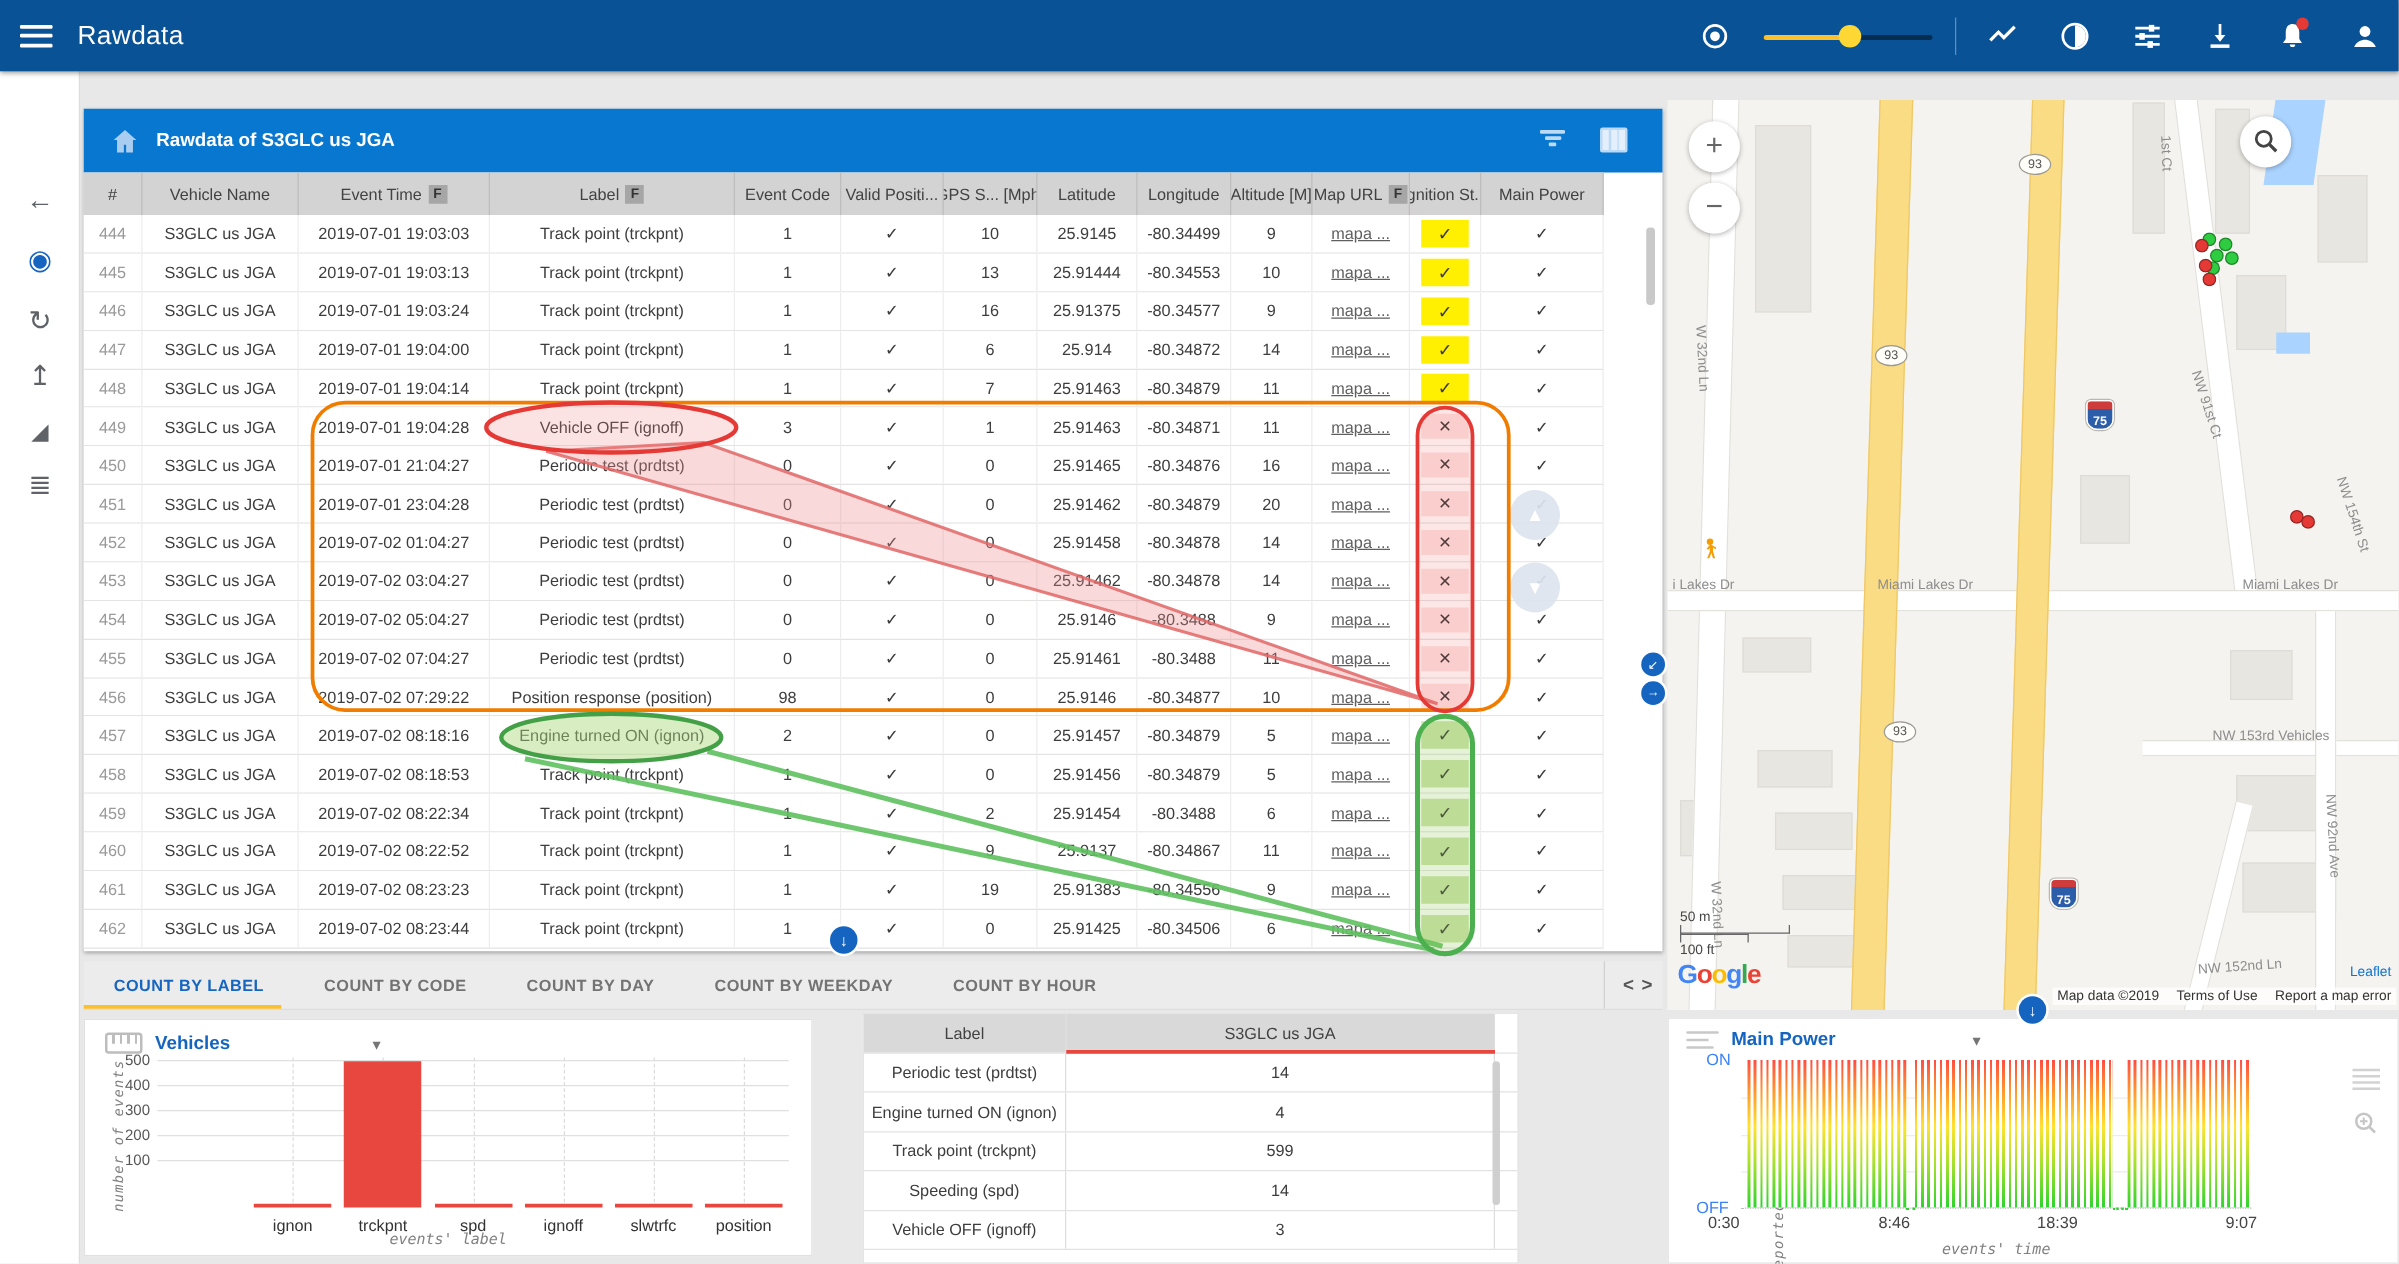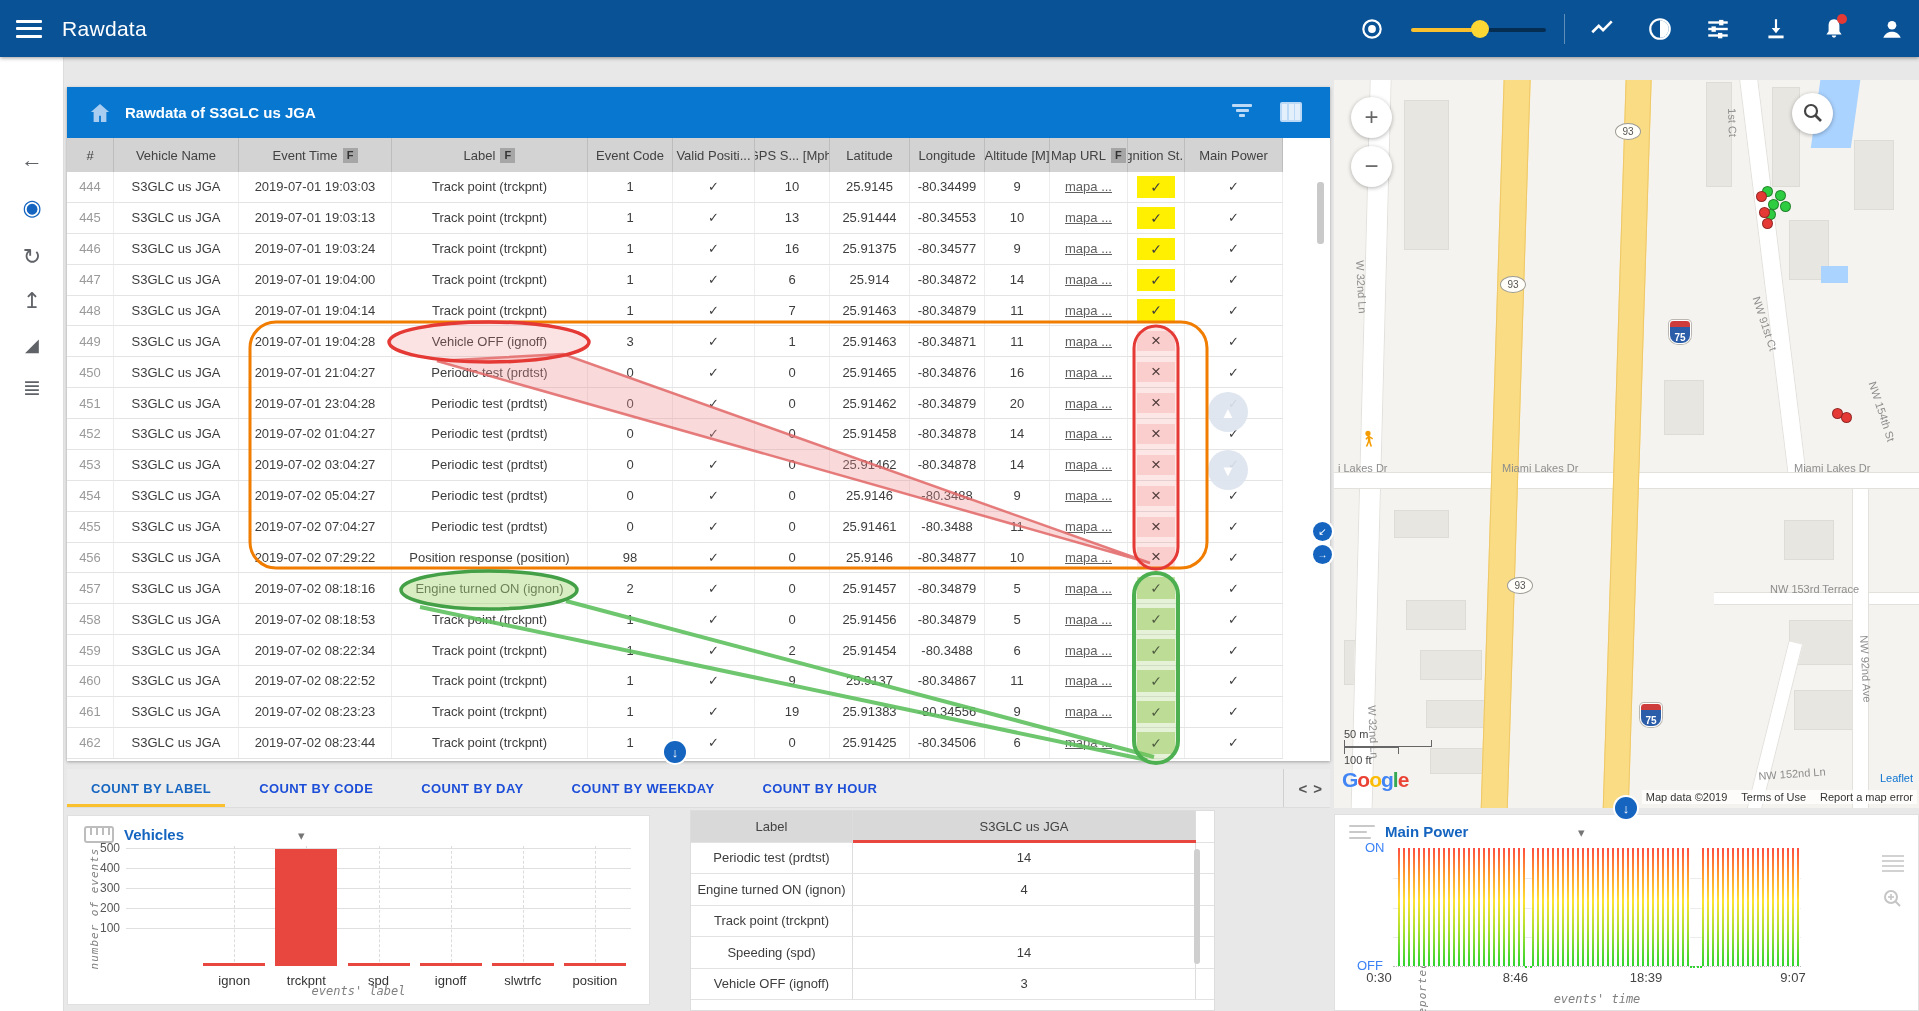--- a/index.html
+++ b/index.html
@@ -65,21 +65,21 @@
   
   .float-circle { position:absolute; width:40px; height:40px; border-radius:50%; background:#dde4ee;
                   opacity:.92; color:#fff; display:flex; align-items:center; justify-content:center;
                   font-size:15px; z-index:22; cursor:pointer; }
   .blue-badge { position:absolute; border-radius:50%; background:#1464c0; color:#fff; display:flex;
                 align-items:center; justify-content:center; z-index:26; box-shadow:0 0 0 2px #fff; cursor:pointer; }
 
   
   .tabsbar { position:absolute; left:67px; top:769px; width:1263px; height:39px; background:#ececec;
              border-bottom:1px solid #ddd; display:flex; align-items:center; z-index:10; }
-  .tab { font-size:13px; font-weight:bold; letter-spacing:.4px; color:#1d4ed8; padding:0 24px; cursor:pointer;
+  .tab { font-size:13px; font-weight:bold; letter-spacing:.4px; color:#737373; padding:0 24px; cursor:pointer;
          height:100%; display:flex; align-items:center; }
   .tab.active { color:#1666c1; }
   .tab-underline { position:absolute; left:0; bottom:0; width:158px; height:3px; background:#fbc02d; }
   .tabs-arrows { position:absolute; right:8px; top:0; height:100%; display:flex; align-items:center;
                  border-left:1px solid #d0d0d0; padding-left:14px; gap:6px; color:#555;
                  font-size:15px; font-weight:bold; }
   .tabs-arrows span { cursor:pointer; }
 
   
   .chart-card { position:absolute; left:67px; top:815px; width:583px; height:190px; background:#fff;
@@ -758,20 +758,21 @@
         <div class="ct-row">
           <div class="ct-cell">Periodic test (prdtst)</div>
           <div class="ct-cell">14</div>
         </div>
         <div class="ct-row">
           <div class="ct-cell">Engine turned ON (ignon)</div>
           <div class="ct-cell">4</div>
         </div>
         <div class="ct-row">
           <div class="ct-cell">Track point (trckpnt)</div>
+          <div class="ct-cell">599</div>
         </div>
         <div class="ct-row">
           <div class="ct-cell">Speeding (spd)</div>
           <div class="ct-cell">14</div>
         </div>
         <div class="ct-row">
           <div class="ct-cell">Vehicle OFF (ignoff)</div>
           <div class="ct-cell">3</div>
         </div>
         <div class="ct-row"></div>
@@ -811,21 +812,21 @@
     <div class="water" style="left:482px; top:-6px; width:40px; height:74px; transform:skewX(-8deg)"></div>
     <div class="water" style="left:487px; top:186px; width:27px; height:17px"></div>
     <div id="map-streets">
         <span class="street" style="left: 32px; top: 180px; transform: rotate(87deg);">W 32nd Ln</span>
         <span class="street" style="left: 404px; top: 28px; transform: rotate(88deg);">1st Ct</span>
         <span class="street" style="left: 428px; top: 215px; transform: rotate(72deg);">NW 91st Ct</span>
         <span class="street" style="left: 544px; top: 300px; transform: rotate(72deg);">NW 154th St</span>
         <span class="street" style="left: 4px; top: 382px;">i Lakes Dr</span>
         <span class="street" style="left: 168px; top: 382px;">Miami Lakes Dr</span>
         <span class="street" style="left: 460px; top: 382px;">Miami Lakes Dr</span>
-        <span class="street" style="left: 436px; top: 503px;">NW 153rd Terrace</span>
+        <span class="street" style="left: 436px; top: 503px;">NW 153rd Vehicles</span>
         <span class="street" style="left: 536px; top: 555px; transform: rotate(87deg);">NW 92nd Ave</span>
         <span class="street" style="left: 44px; top: 625px; transform: rotate(87deg);">W 32nd Ln</span>
         <span class="street" style="left: 424px; top: 690px; transform: rotate(-4deg);">NW 152nd Ln</span>
       </div>
     <div id="map-shields">
         <span class="shield93" style="left: 281px; top: 43px;">93</span>
         <span class="shield93" style="left: 166px; top: 196px;">93</span>
         <span class="shield93" style="left: 173px; top: 497px;">93</span>
         <span class="shield75" style="left: 335px; top: 240px;">75</span>
         <span class="shield75" style="left: 306px; top: 623px;">75</span>

